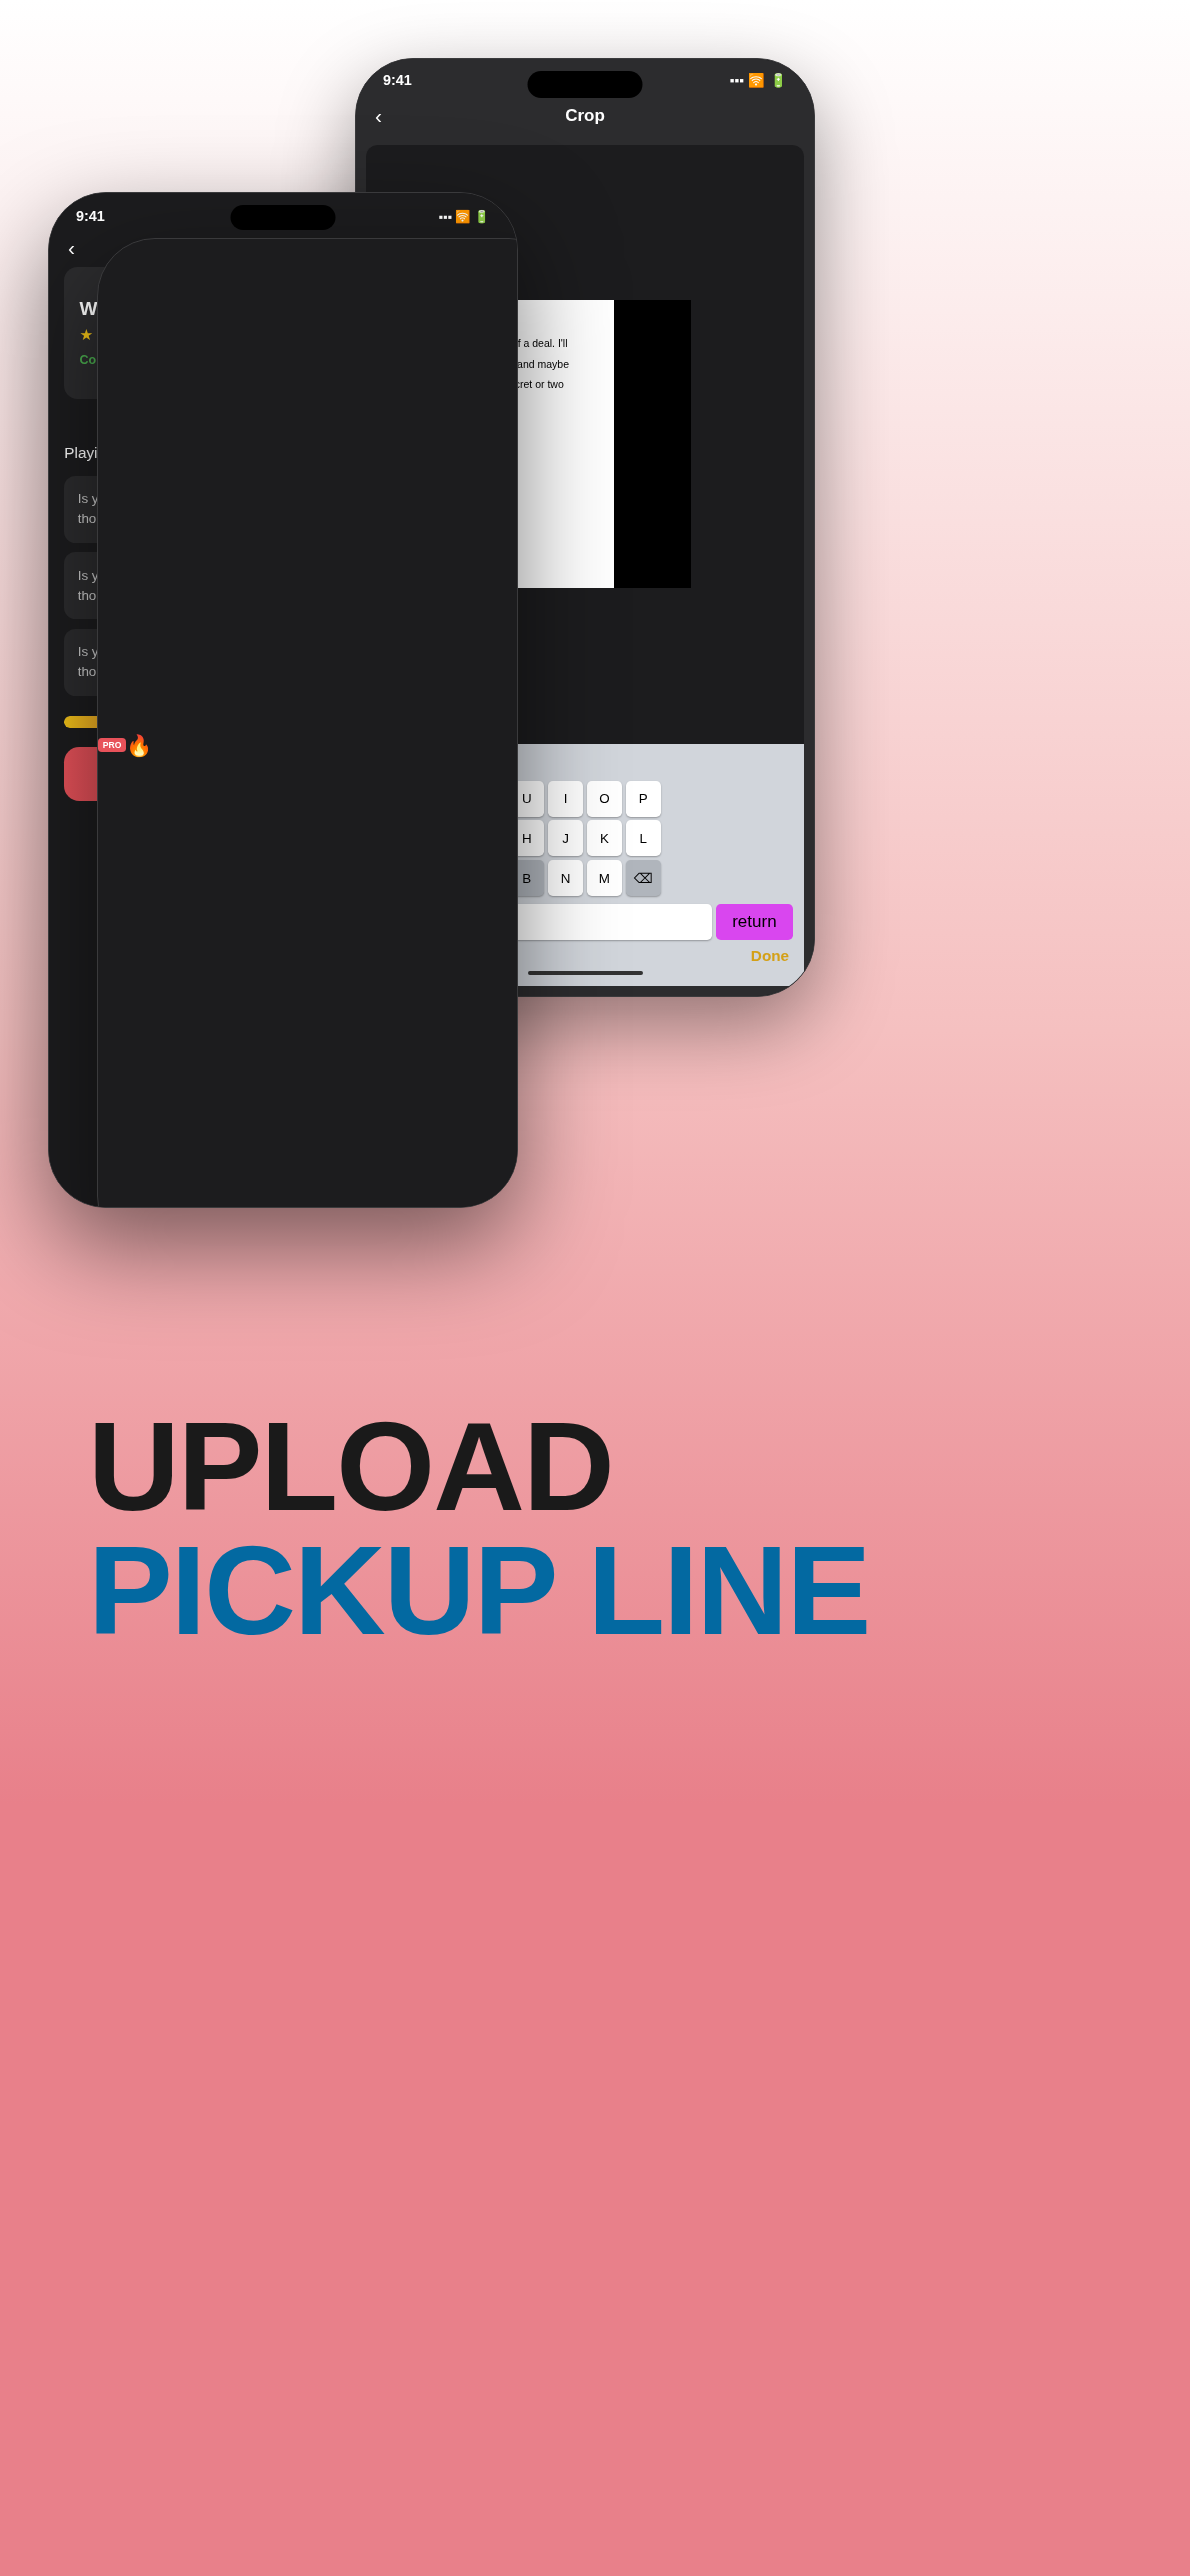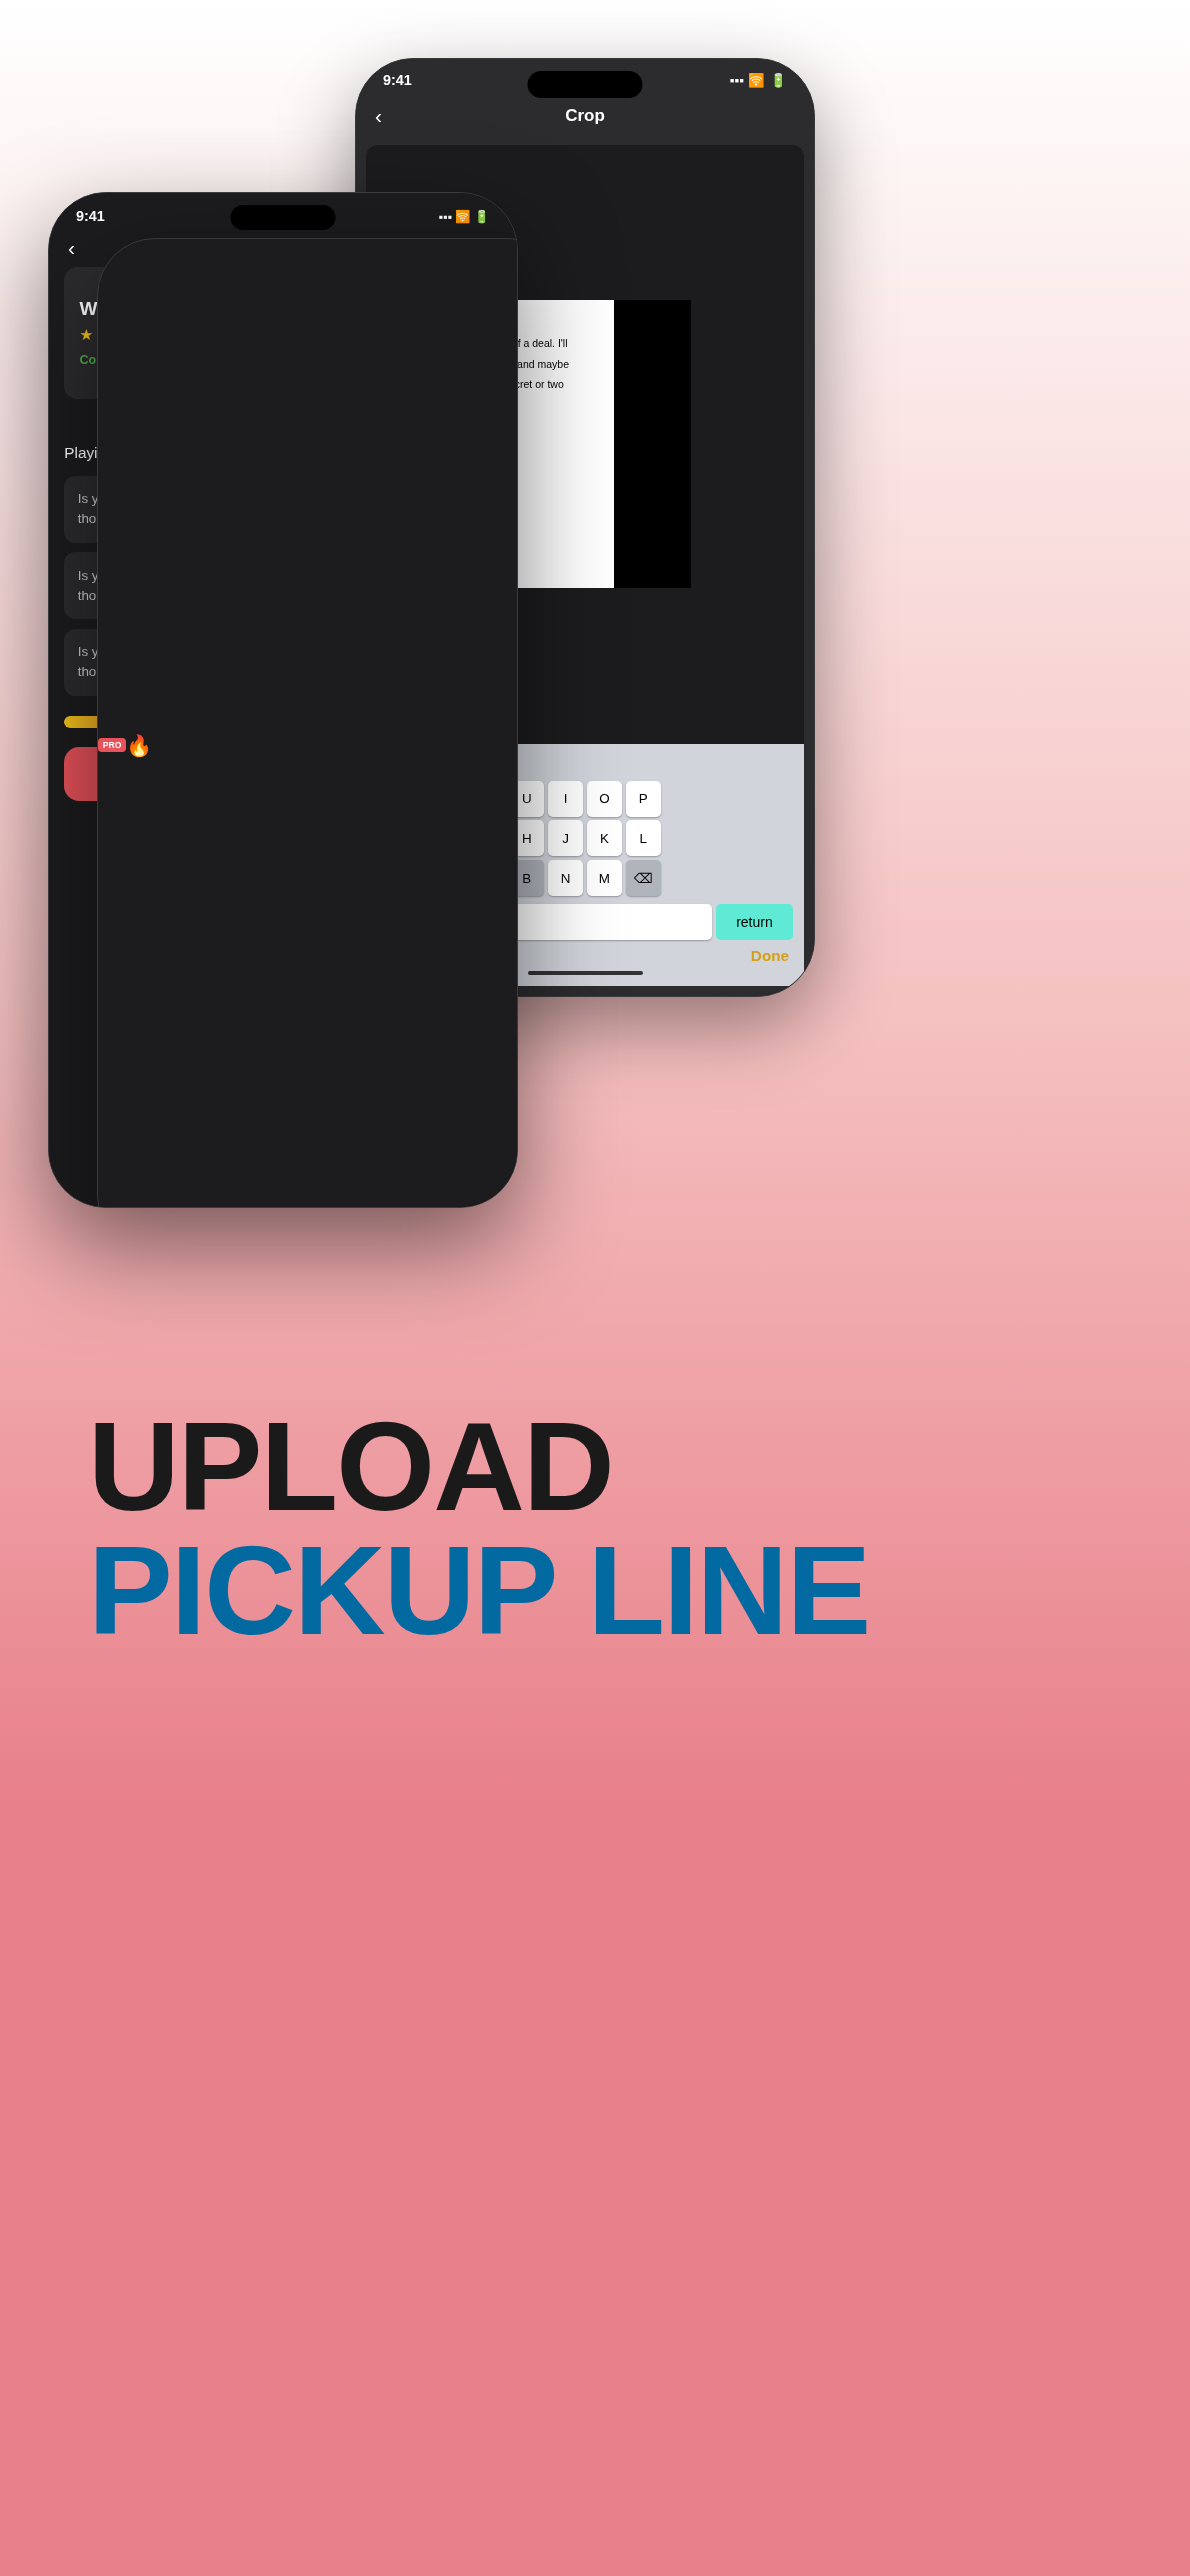--- a/index.html
+++ b/index.html
@@ -180,28 +180,28 @@
     }
     .space-key {
       background: #fff;
       border-radius: 4.8px;
       flex: 1;
       height: 36px;
       margin: 0 3.8px;
       box-shadow: 0 1px 1.9px rgba(0,0,0,0.3);
     }
     .return-key {
-      background: #5eead4;
+      background: #d946ef;
       border-radius: 4.8px;
       width: 77px;
       height: 36px;
       display: flex;
       align-items: center;
       justify-content: center;
-      font-size: 14px;
+      font-size: 17px;
       color: #000;
     }
 
     
     .phone-front {
       position: absolute;
       top: 192px;
       left: 48px;
       width: 470px;
       height: 1016px;

